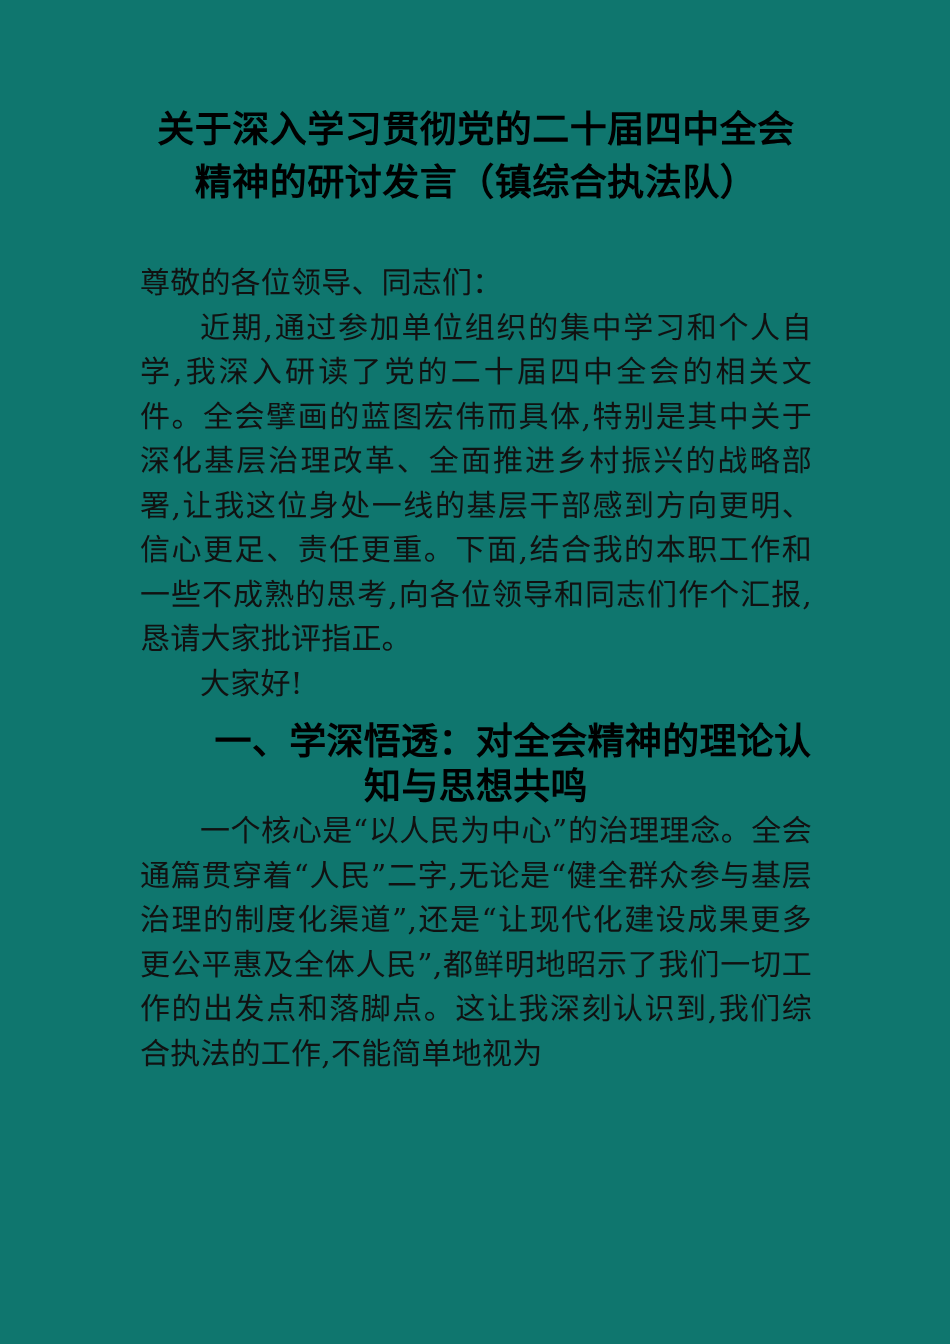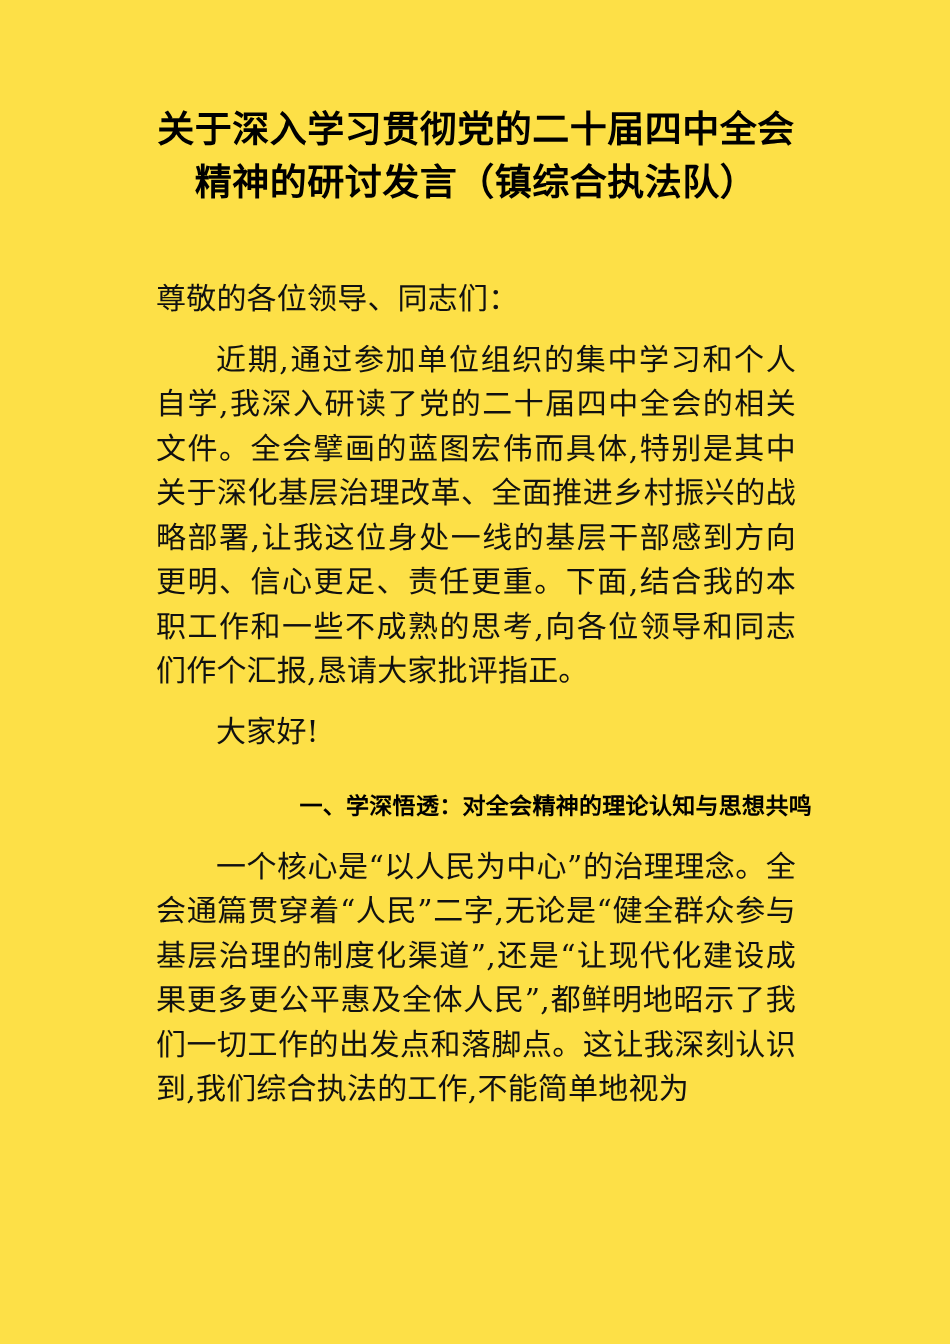--- a/index.html
+++ b/index.html
@@ -11,21 +11,21 @@
 
   body {
     font-family: "Liberation Serif", "DejaVu Serif", serif;
     -webkit-font-smoothing: antialiased;
   }
 
   .page {
     position: relative;
     width: 950px;
     height: 1344px;
-    background: #fde047;
+    background: #0f766e;
     overflow: hidden;
     box-sizing: border-box;
   }
 
   
   .content {
     position: absolute;
     left: 140px;
     top: 0;
     width: 672px;
@@ -56,41 +56,41 @@
     font-family: "DejaVu Serif", "Liberation Serif", serif;
     font-size: 30px;
     line-height: 44.5px;
     color: #111111;
     text-align: justify;
     text-justify: inter-ideograph;
     letter-spacing: 0.2px;
   }
 
   p.para {
-    margin: 16px;
+    margin: 0;
     padding: 0;
     text-indent: 2em;
   }
 
   p.para.no-indent {
     text-indent: 0;
   }
 
   
   h2.section-heading {
     margin: 0;
     padding: 0;
     font-family: "Liberation Sans", "DejaVu Sans", sans-serif;
     font-weight: bold;
-    font-size: 23px;
+    font-size: 37px;
     line-height: 44.5px;
     letter-spacing: 0.3px;
     color: #000000;
     text-indent: 2em;
-    text-align: right;
+    text-align: center;
   }
 
   
   .spacer-sm { height: 14px; }
 </style>
 </head>
 <body>
 
 <div class="page">
   <div class="content">

